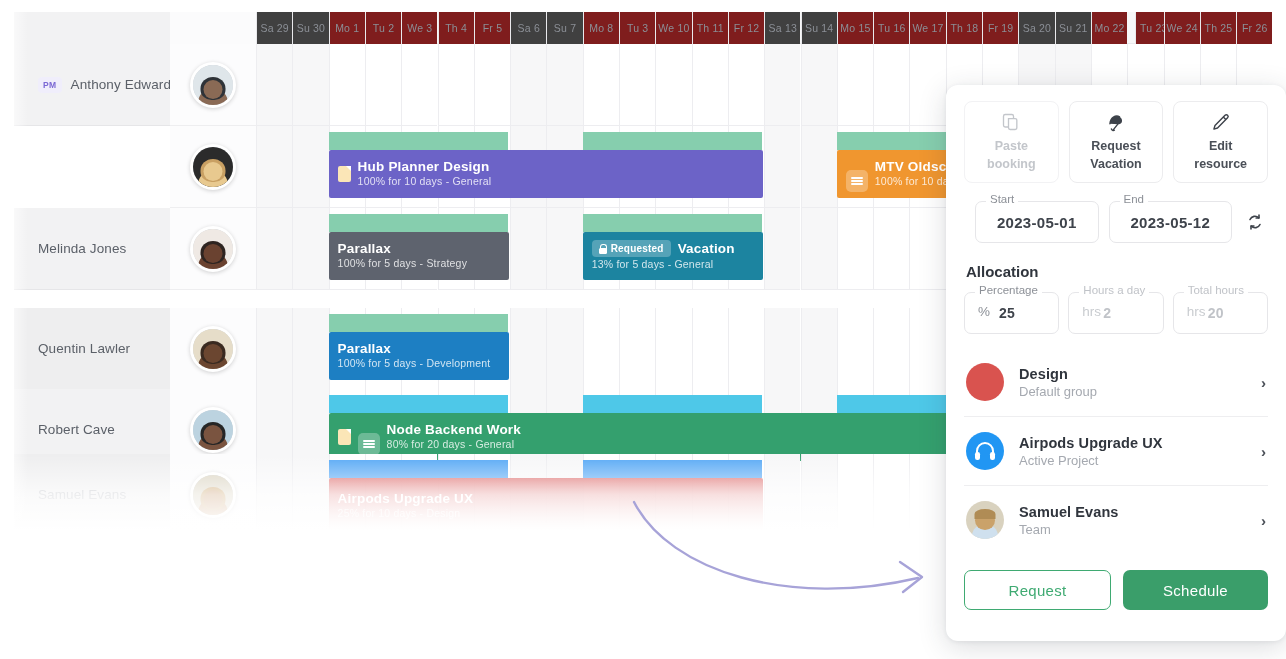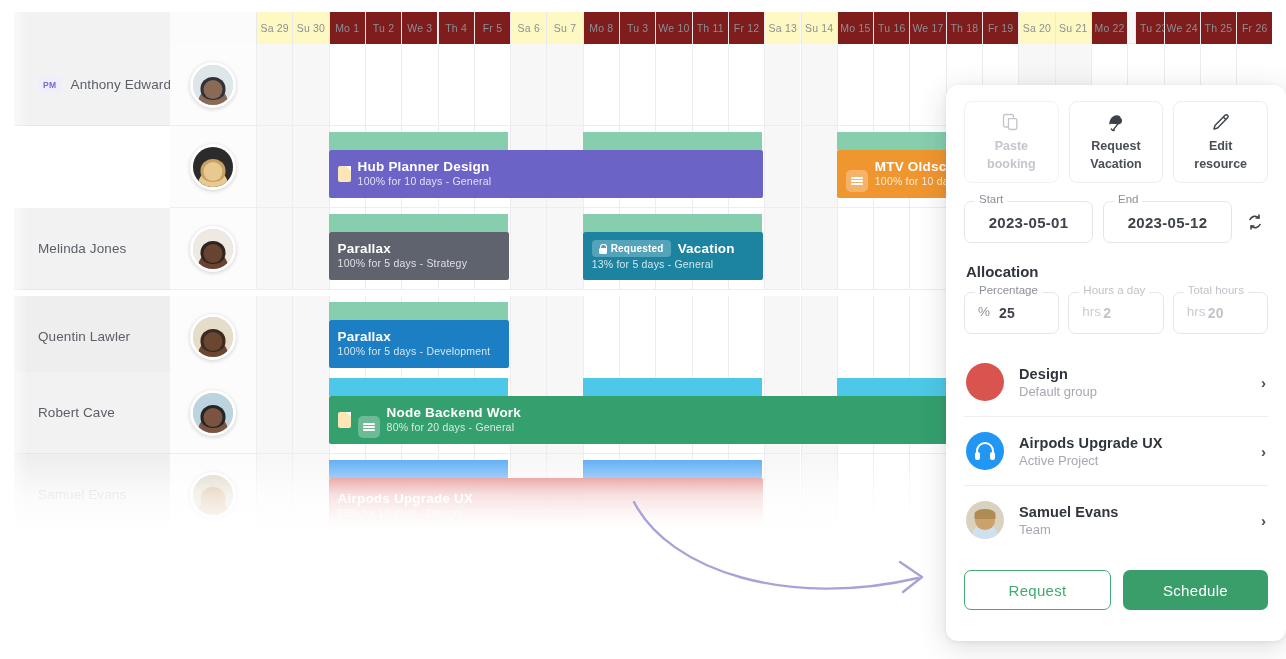--- a/index.html
+++ b/index.html
@@ -25,21 +25,21 @@
   }
   .name-col-head { position:absolute; left:0; top:0; width:156px; height:32px; background:#f2f2f3;}
   .avatar-col-head { position:absolute; left:156px; top:0; width:86px; height:32px; background:#fbfbfc;}
   .day-head {
     position:absolute; top:0; height:32px;
     border-left:1px solid #e9e9ec;
     font-size:10.5px; color:#8b8f96; letter-spacing:.2px;
     display:flex; align-items:center; justify-content:center;
     background:#7f1d1d;
   }
-  .day-head.we { background:#fef9c3; }
+  .day-head.we { background:#404040; }
 
   .rows { position:absolute; left:0; top:32px; width:1258px; height:488px; }
   .row { position:absolute; left:0; width:1258px; height:82px; }
   .row .name-cell {
     position:absolute; left:0; top:0; width:156px; height:82px;
     background:#f2f2f3; border-bottom:1px solid #e6e6e8;
     display:flex; align-items:center; padding-left:24px; gap:9px;
   }
   .row.alt .name-cell { background:#eeeeef; }
   .badge {
@@ -120,21 +120,21 @@
   }
   .act-row { display:flex; gap:10px; }
   .act {
     flex:1; height:82px; border:1px solid #ececee; border-radius:8px; background:#fff;
     display:flex; flex-direction:column; align-items:center; justify-content:center; gap:6px;
     font-size:12.5px; font-weight:bold; color:#4a4f57; line-height:1.25; text-align:center;
   }
   .act.disabled { color:#c3c6cb; border-color:#f2f2f4; }
   .act .glyph { height:22px; display:flex; align-items:center; justify-content:center; }
 
-  .dates { display:flex; align-items:flex-end; gap:10px; margin-top:18px; }
+  .dates { display:flex; align-items:flex-end; gap:10px; margin-top:18px;margin-left:11px; }
   .field { position:relative; flex:1; }
   .field > label {
     position:absolute; top:-8px; left:11px; background:#fff; padding:0 4px;
     font-size:11.5px; color:#8c9097;
   }
   .field.muted > label { color:#c0c3c8; }
   .field input {
     width:100%; height:42px; border:1px solid #e6e6e9; border-radius:7px;
     background:#fff; text-align:center;
     font-family:"Liberation Sans", sans-serif; font-size:15px; font-weight:bold; color:#3e434b;
@@ -376,21 +376,21 @@
                 <span class="req-chip">
                   <span class="lock"></span>
                   <span>Requested</span>
                 </span>
                 <div class="bar-title">Vacation</div>
               </div>
               <div class="bar-sub">13% for 5 days - General</div>
             </div>
           </div>
         </div>
-        <div class="row alt" style="top: 252px; text-decoration: underline;">
+        <div class="row alt" style="top: 264px; text-decoration: underline;">
           <div class="grid-cell we" style="left: 242px; width: 36.3px;"></div>
           <div class="grid-cell we" style="left: 278.3px; width: 36.3px;"></div>
           <div class="grid-cell" style="left: 314.6px; width: 36.3px;"></div>
           <div class="grid-cell" style="left: 350.9px; width: 36.3px;"></div>
           <div class="grid-cell" style="left: 387.2px; width: 36.3px;"></div>
           <div class="grid-cell" style="left: 423.5px; width: 36.3px;"></div>
           <div class="grid-cell" style="left: 459.8px; width: 36.3px;"></div>
           <div class="grid-cell we" style="left: 496.1px; width: 36.3px;"></div>
           <div class="grid-cell we" style="left: 532.4px; width: 36.3px;"></div>
           <div class="grid-cell" style="left: 568.7px; width: 36.3px;"></div>
@@ -426,21 +426,21 @@
           <div class="cap" style="left: 314.6px; width: 180.5px; background: rgb(134, 206, 174);"></div>
           <div class="bar" style="left: 314.6px; width: 180.5px; background: rgb(29, 127, 195);">
             <div class="txtwrap">
               <div class="hdrow">
                 <div class="bar-title">Parallax</div>
               </div>
               <div class="bar-sub">100% for 5 days - Development</div>
             </div>
           </div>
         </div>
-        <div class="row" style="top: 328px;">
+        <div class="row" style="top: 345px;">
           <div class="grid-cell we" style="left: 242px; width: 36.3px;"></div>
           <div class="grid-cell we" style="left: 278.3px; width: 36.3px;"></div>
           <div class="grid-cell" style="left: 314.6px; width: 36.3px;"></div>
           <div class="grid-cell" style="left: 350.9px; width: 36.3px;"></div>
           <div class="grid-cell" style="left: 387.2px; width: 36.3px;"></div>
           <div class="grid-cell" style="left: 423.5px; width: 36.3px;"></div>
           <div class="grid-cell" style="left: 459.8px; width: 36.3px;"></div>
           <div class="grid-cell we" style="left: 496.1px; width: 36.3px;"></div>
           <div class="grid-cell we" style="left: 532.4px; width: 36.3px;"></div>
           <div class="grid-cell" style="left: 568.7px; width: 36.3px;"></div>

